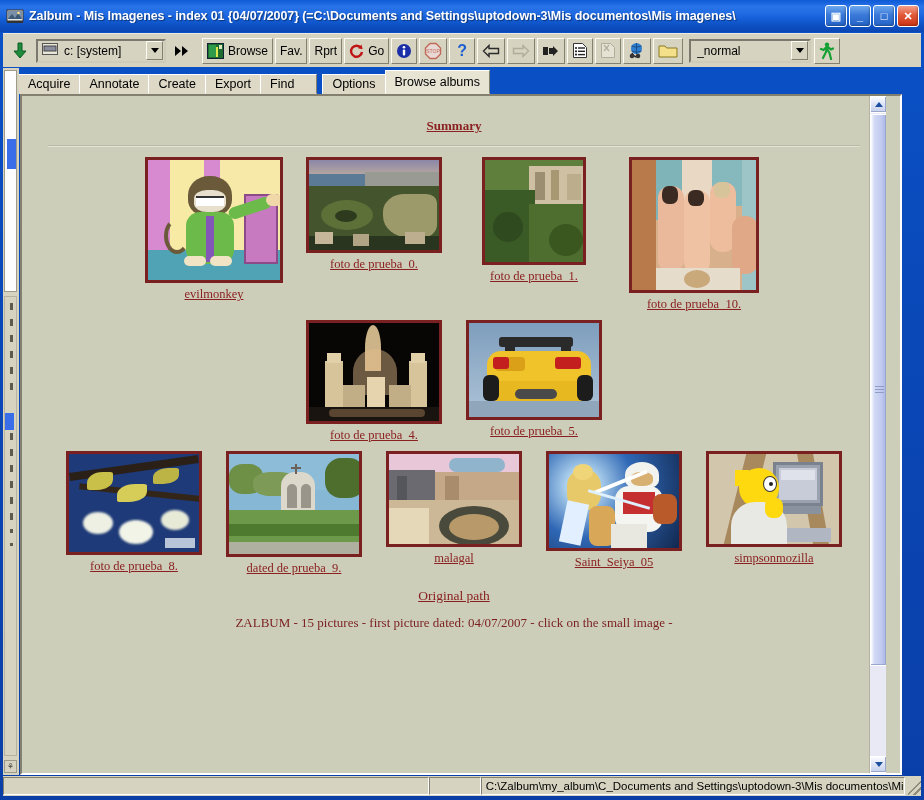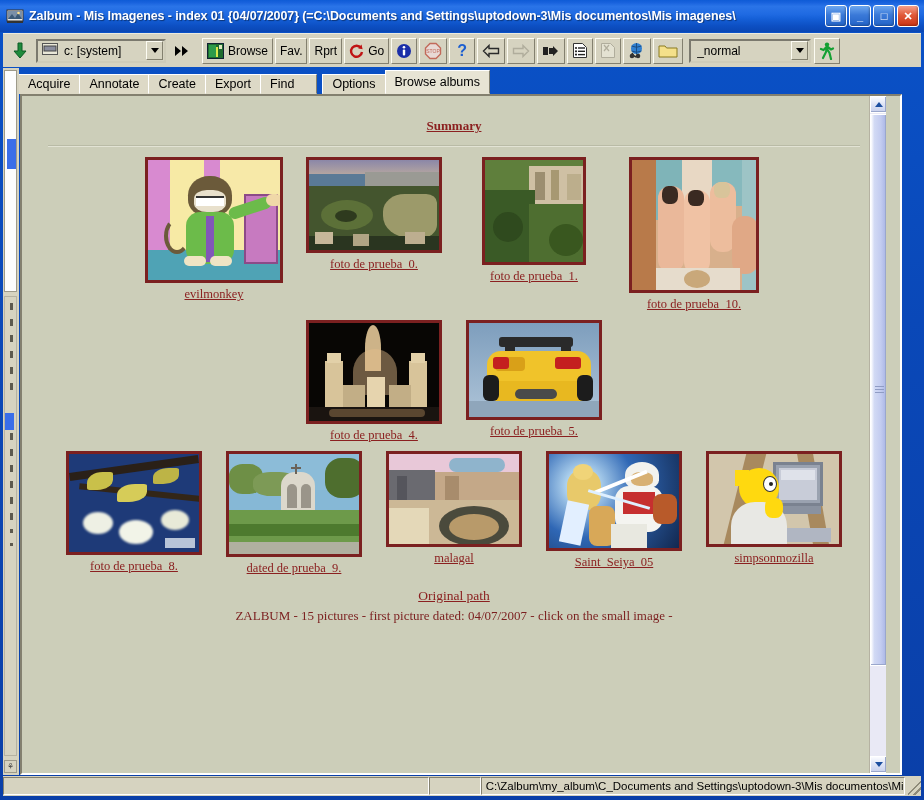--- a/index.html
+++ b/index.html
@@ -253,21 +253,21 @@
     text-decoration: underline;
     margin-top: 4px; text-align: center;
     white-space: nowrap;
     cursor: pointer;
   }
   #footer { text-align: center; margin-top: 10px; }
   #orig-path { font-weight: normal; }
   #foot-line {
     font-family: "Liberation Serif", serif;
     font-size: 13px; color: #7b1f1f;
-    margin-top: 4px;
+    margin-top: 11px;
   }
 
   
   #statusbar {
     position: absolute; left: 3px; bottom: 4px; width: 918px; height: 20px;
     background: #d6d3c0;
     display: flex; align-items: center;
   }
   .sb-pane {
     height: 18px;

